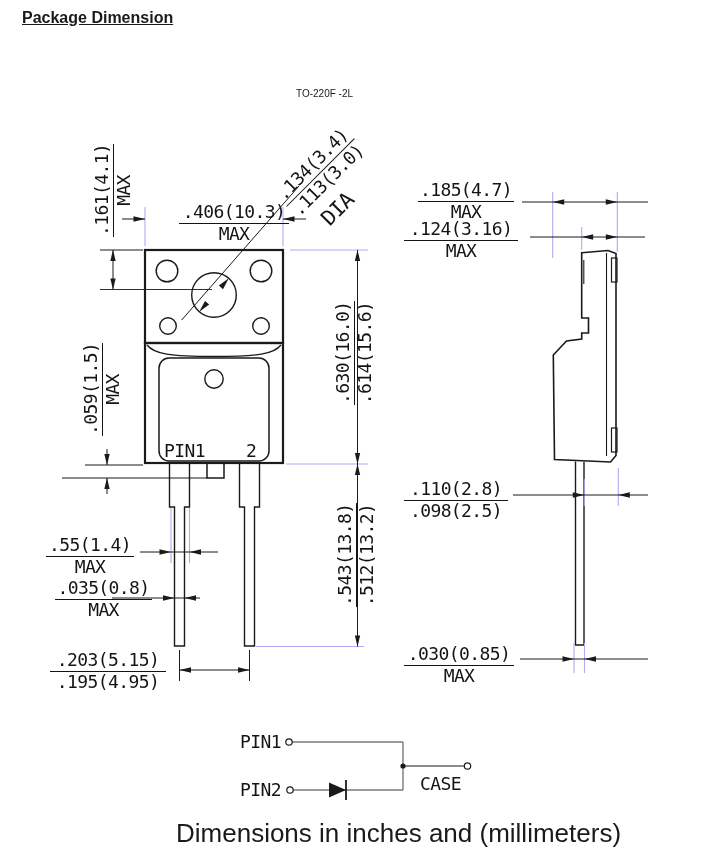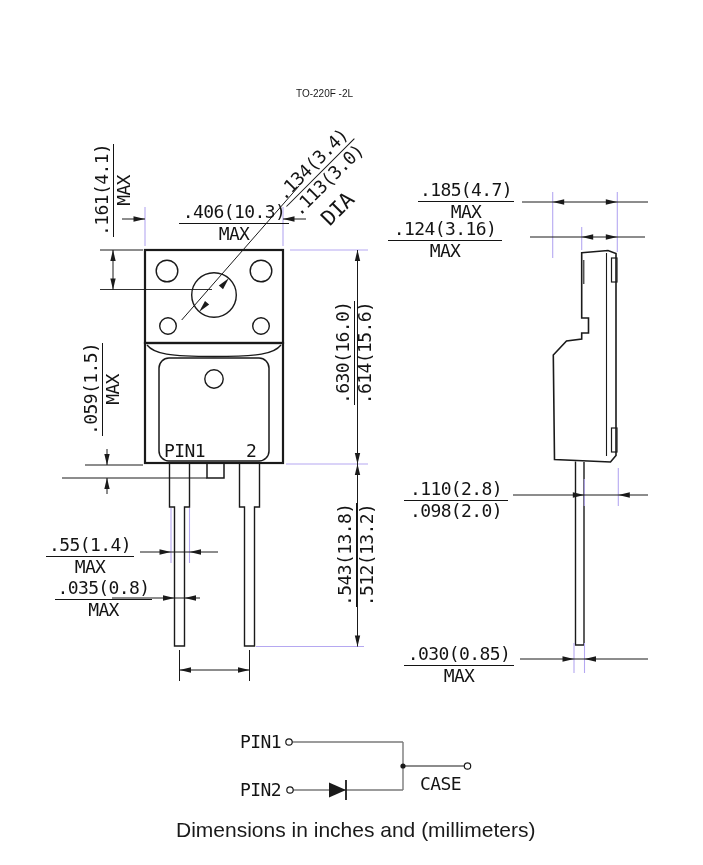--- a/index.html
+++ b/index.html
@@ -2,21 +2,21 @@
 <html><head>
 <meta charset="utf-8">
 <style>
   html,body{margin:0;padding:0;background:#ffffff;}
   #page{position:relative;width:703px;height:865px;background:#fff;overflow:hidden;
         font-family:"Liberation Sans",sans-serif;color:#1a1a1a;}
   #drawing{position:absolute;left:0;top:0;}
   .txt{position:absolute;white-space:nowrap;}
   .heading{font-size:16px;font-weight:bold;text-decoration:underline;}
   .title{font-size:10px;}
-  .caption{font-size:21px;}
+  .caption{font-size:26px;}
   .cad{font-family:"DejaVu Sans Mono",monospace;font-size:18px;line-height:1.05;
        letter-spacing:-0.6px;color:#141414;}
   .dim{position:absolute;text-align:center;}
   .dim .l1{display:block;border-bottom:1.3px solid #141414;padding:0 1px 1px;}
   .dim .l2{display:block;padding-top:1px;}
   .rot90{transform:rotate(-90deg);transform-origin:0 0;}
   .rot45{transform:rotate(-45deg);transform-origin:0 0;}
   .dia{font-size:21px;}
 </style>
 </head>
@@ -130,20 +130,21 @@
       <path d="M403,766 H464" stroke="#1a1a1a" stroke-width="1.2" fill="none"></path>
       <polygon points="329,782.5 329,797.5 346,790" fill="#1a1a1a"></polygon>
       <path d="M346,780 V800" stroke="#1a1a1a" stroke-width="1.8" fill="none"></path>
       <circle cx="289" cy="742" r="3.2" stroke="#1a1a1a" stroke-width="1.2" fill="#fff"></circle>
       <circle cx="290" cy="790" r="3.2" stroke="#1a1a1a" stroke-width="1.2" fill="#fff"></circle>
       <circle cx="467.5" cy="766" r="3.2" stroke="#1a1a1a" stroke-width="1.2" fill="#fff"></circle>
       <circle cx="403" cy="766" r="2.6" fill="#1a1a1a"></circle>
     </g>
   </svg>
 
+  <div class="txt heading" style="left:22px;top:9px;">Package Dimension</div>
 
   <div class="txt title" style="left:296px;top:88px;">TO-220F -2L</div>
 
   <div class="dim cad rot90" style="left:93px;top:237px;width:93px;">
     <span class="l1">.161(4.1)</span>
     <span class="l2">MAX</span>
   </div>
 
   <div class="dim cad" style="left:159px;top:203px;width:110px;margin-left:20px;">
     <span class="l1">.406(10.3)</span>
@@ -174,34 +175,38 @@
   <div class="dim cad" style="left:46px;top:536px;width:88px;">
     <span class="l1">.55(1.4)</span>
     <span class="l2">MAX</span>
   </div>
 
   <div class="dim cad" style="left:55px;top:579px;width:97px;">
     <span class="l1">.035(0.8)</span>
     <span class="l2">MAX</span>
   </div>
 
+  <div class="dim cad" style="left:50px;top:651px;width:116px;">
+    <span class="l1">.203(5.15)</span>
+    <span class="l2">.195(4.95)</span>
+  </div>
 
   <div class="dim cad" style="left:418px;top:181px;width:96px;">
     <span class="l1">.185(4.7)</span>
     <span class="l2">MAX</span>
   </div>
 
-  <div class="dim cad" style="left:388px;top:220px;width:114px;">
+  <div class="dim cad" style="left:404px;top:220px;width:114px;">
     <span class="l1">.124(3.16)</span>
     <span class="l2">MAX</span>
   </div>
 
   <div class="dim cad" style="left:404px;top:480px;width:104px;">
     <span class="l1">.110(2.8)</span>
-    <span class="l2">.098(2.0)</span>
+    <span class="l2">.098(2.5)</span>
   </div>
 
   <div class="dim cad" style="left:404px;top:645px;width:110px;">
     <span class="l1">.030(0.85)</span>
     <span class="l2">MAX</span>
   </div>
 
   <div class="txt cad" style="left:164px;top:442px;">PIN1</div>
   <div class="txt cad" style="left:246px;top:442px;">2</div>
 

